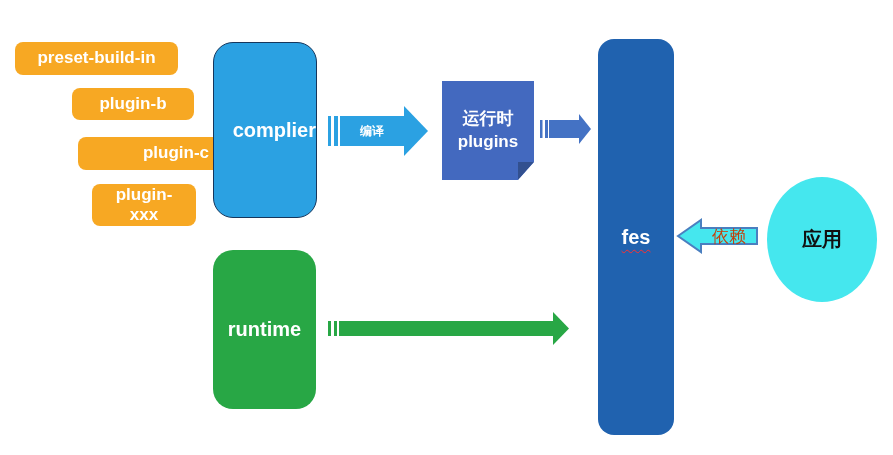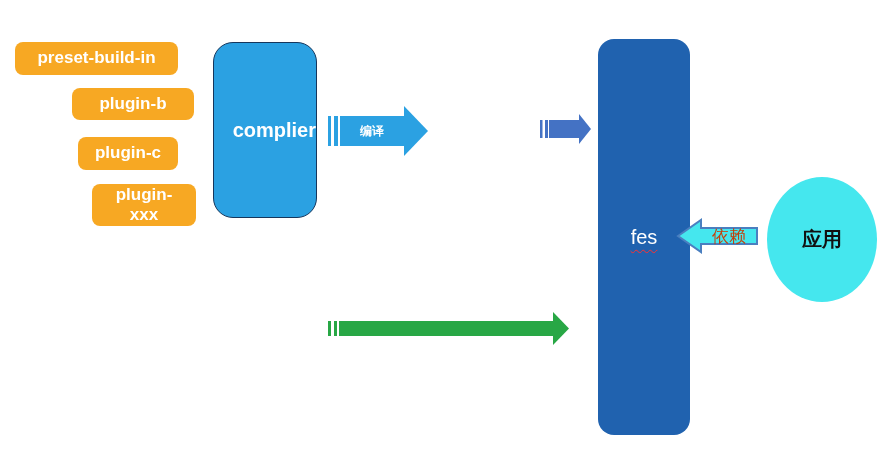--- a/index.html
+++ b/index.html
@@ -31,23 +31,23 @@
     font-size:20px;font-weight:700;
     box-sizing:border-box;
     justify-content:flex-end;
   }
   .node-runtime{
     left:213px;top:250px;width:103px;height:159px;
     background:#28A745;border-radius:20px;
     font-size:20px;font-weight:700;
   }
   .node-fes{
-    left:598px;top:39px;width:92px;height:396px;
+    left:598px;top:39px;width:76px;height:396px;
     background:#2062AF;border-radius:16px;
-    font-size:20px;font-weight:400;
+    font-size:20px;font-weight:700;
   }
   .fes-text{
     text-decoration:underline wavy #ff2f2f 1px;
     text-underline-offset:5px;
   }
   .node-plugins{
     left:442px;top:81px;width:92px;height:99px;
     background:#4369BF;
     clip-path:polygon(0 0,100% 0,100% calc(100% - 18px),calc(100% - 16px) 100%,0 100%);
     font-size:17px;font-weight:600;line-height:1.35;
@@ -74,48 +74,56 @@
   .label-compile{left:340px;top:105px;width:64px;height:52px;color:#ffffff;font-size:12px;font-weight:700;}
   .label-depends{left:701px;top:219px;width:56px;height:34px;color:#c2410c;font-size:17px;font-weight:400;}
 </style>
 </head>
 <body>
 
 <div class="canvas">
 
   <div class="abs center chip" style="left:15px;top:42px;width:163px;height:33px;">preset-build-in</div>
   <div class="abs center chip" style="left:72px;top:88px;width:122px;height:32px;">plugin-b</div>
-  <div class="abs center chip" style="left:78px;top:137px;width:100px;height:33px;">plugin-c</div>
+  <div class="abs center chip" style="left:78px;top:137px;width:100px;height:33px;padding-left:48px;">plugin-c</div>
   <div class="abs center chip prewrap" style="left:92px;top:184px;width:104px;height:42px;">plugin-
 xxx</div>
 
   <div class="abs center node node-complier">
     <span>complier</span>
   </div>
 
   <svg class="abs" style="left:327px;top:105px;" width="102" height="52" viewBox="0 0 102 52">
     <rect class="fill-lightblue" x="1" y="11" width="3" height="30"></rect>
     <rect class="fill-lightblue" x="7" y="11" width="4" height="30"></rect>
     <rect class="fill-lightblue" x="13" y="11" width="64" height="30"></rect>
     <polygon class="fill-lightblue" points="77,1 101,26 77,51"></polygon>
   </svg>
   <div class="arrow-label label-compile">编译</div>
 
+  <div class="abs center node node-plugins prewrap">
+    <span>运行时
+plugins</span>
+    <div class="fold-flap"></div>
+  </div>
 
   <svg class="abs" style="left:539px;top:114px;" width="53" height="30" viewBox="0 0 53 30">
     <rect class="fill-medblue" x="1" y="6" width="2.5" height="18"></rect>
     <rect class="fill-medblue" x="6" y="6" width="3" height="18"></rect>
     <rect class="fill-medblue" x="10" y="6" width="30" height="18"></rect>
     <polygon class="fill-medblue" points="40,0 52,15 40,30"></polygon>
   </svg>
 
   <div class="abs center node node-fes">
     <span class="fes-text">fes</span>
   </div>
 
+  <div class="abs center node node-runtime">
+    <span>runtime</span>
+  </div>
 
   <svg class="abs" style="left:327px;top:312px;" width="243" height="33" viewBox="0 0 243 33">
     <rect class="fill-green" x="1" y="9" width="3" height="15"></rect>
     <rect class="fill-green" x="7" y="9" width="3" height="15"></rect>
     <rect class="fill-green" x="12" y="9" width="214" height="15"></rect>
     <polygon class="fill-green" points="226,0 242,16.5 226,33"></polygon>
   </svg>
 
   <svg class="abs" style="left:676px;top:218px;" width="84" height="36" viewBox="0 0 84 36">
     <polygon class="cyan-arrow" points="2,18 25,2 25,10 81,10 81,26 25,26 25,34"></polygon>

